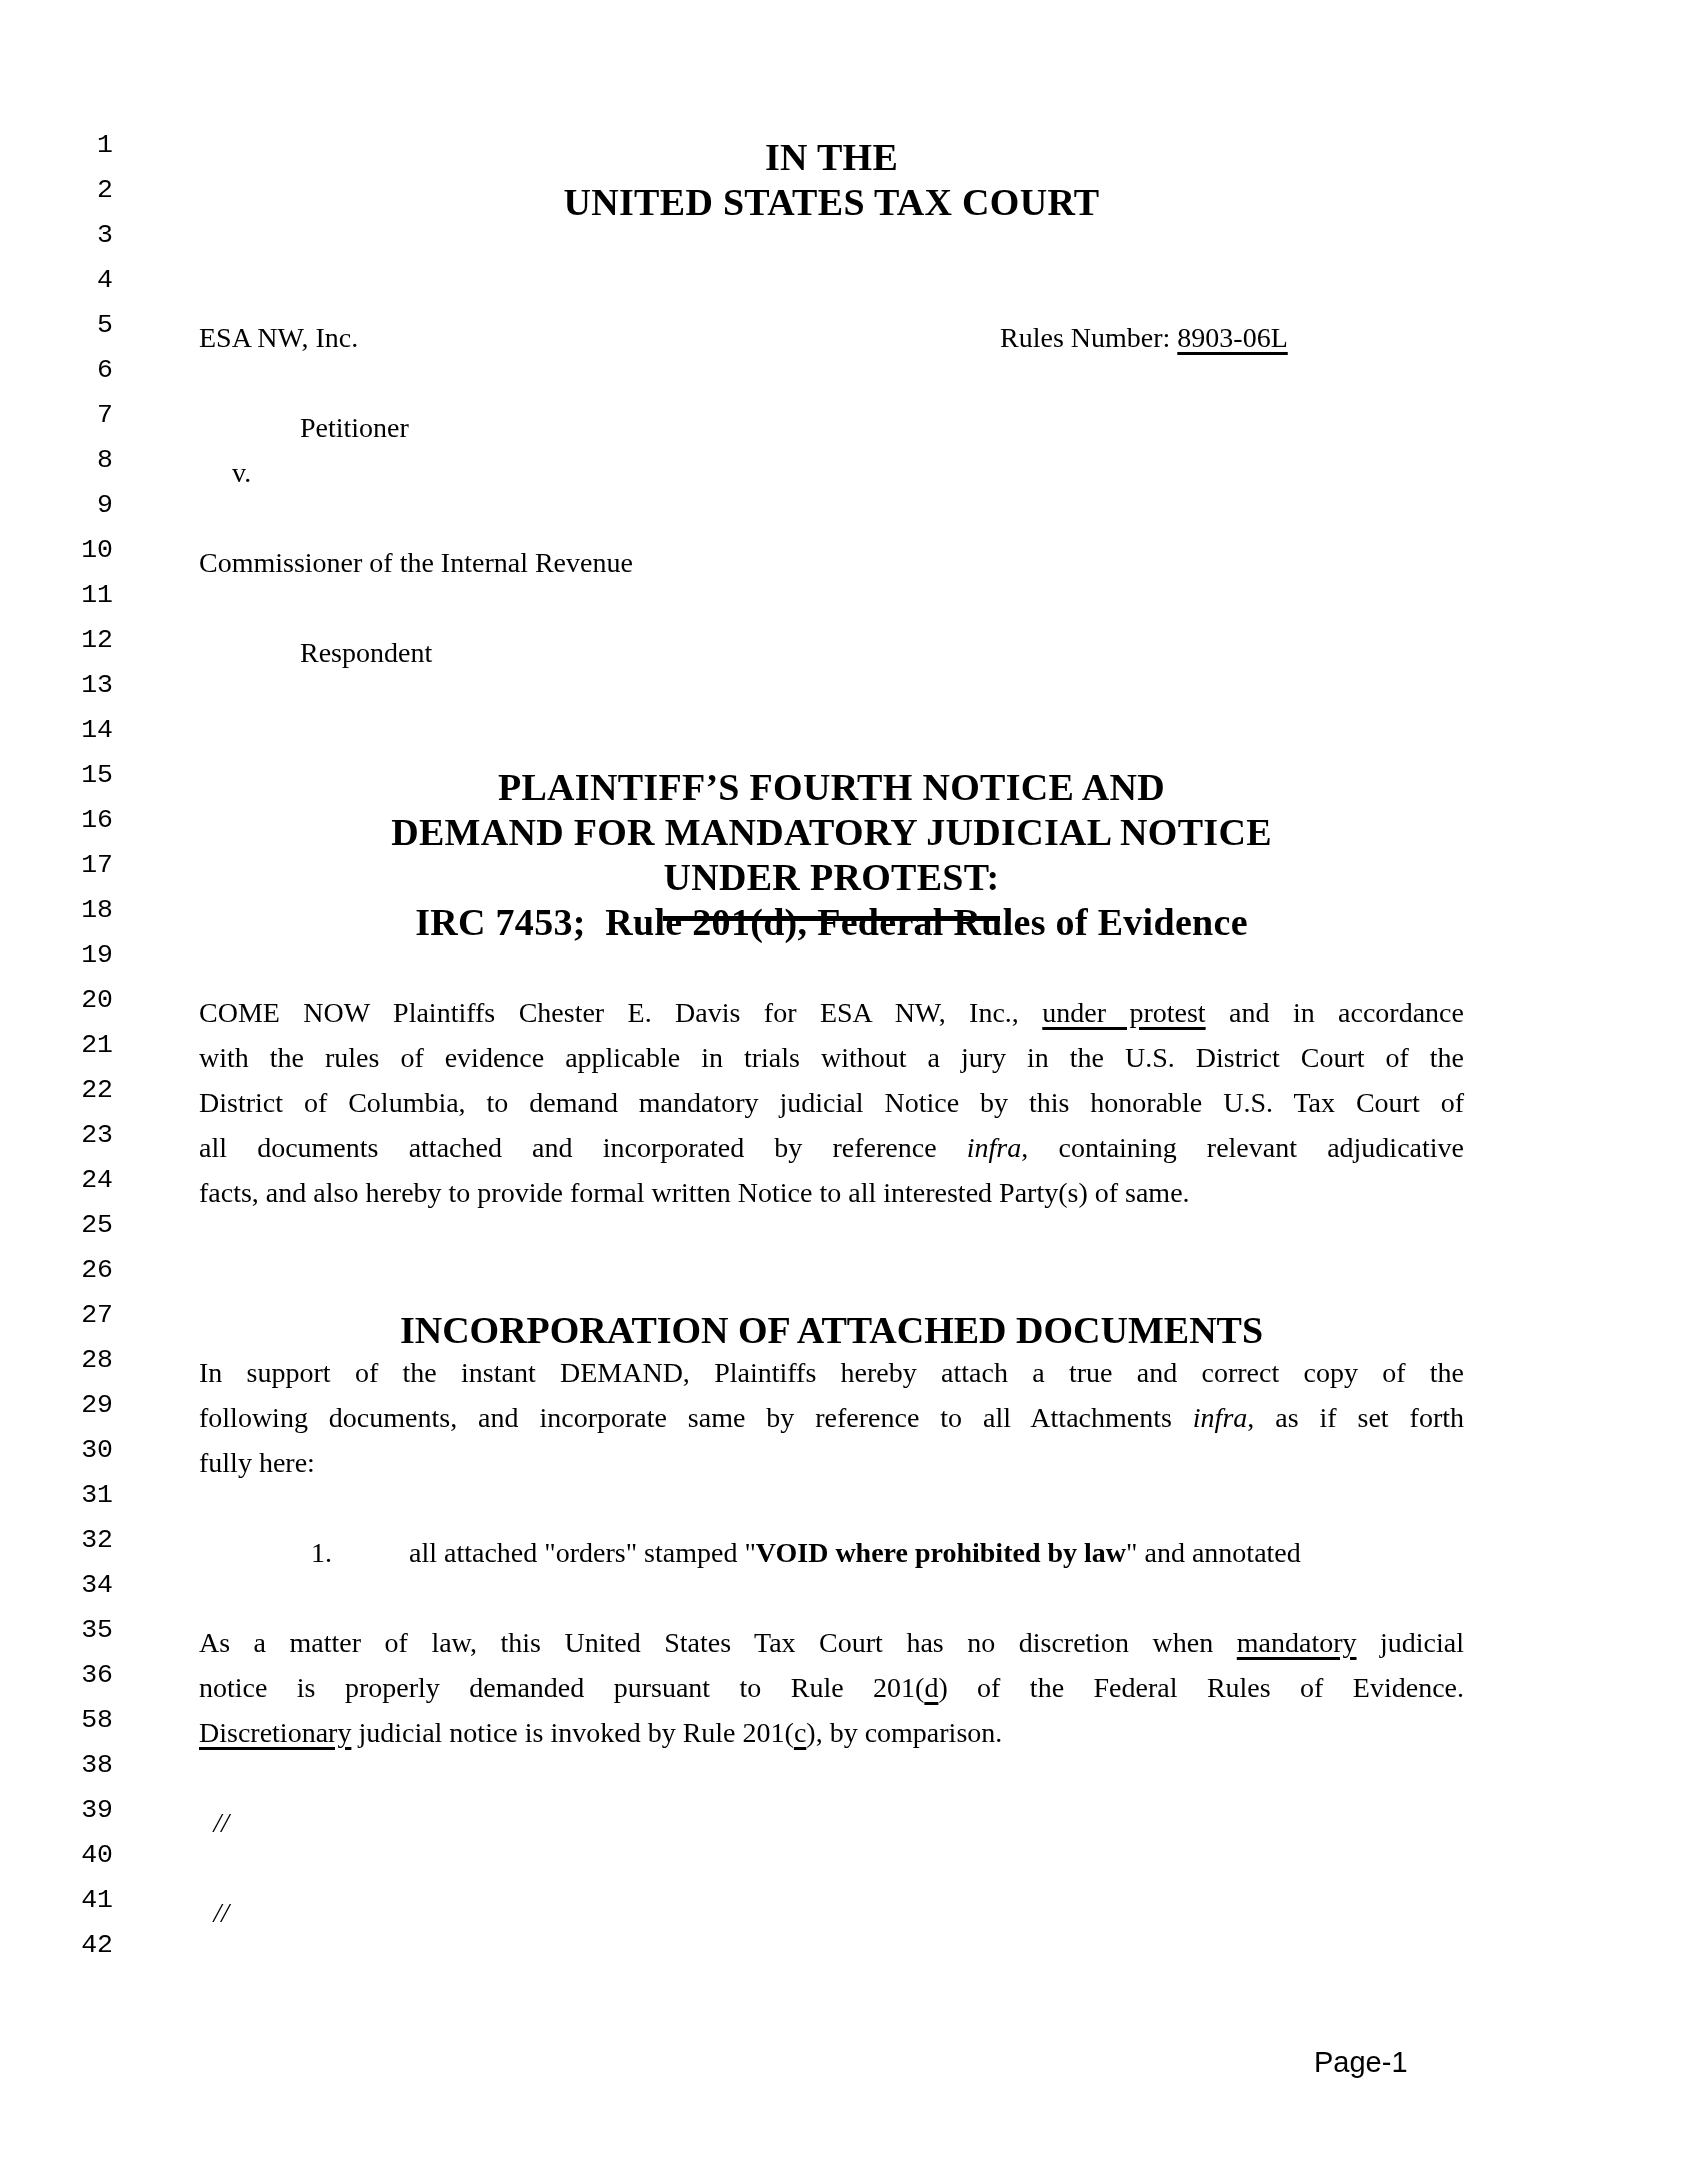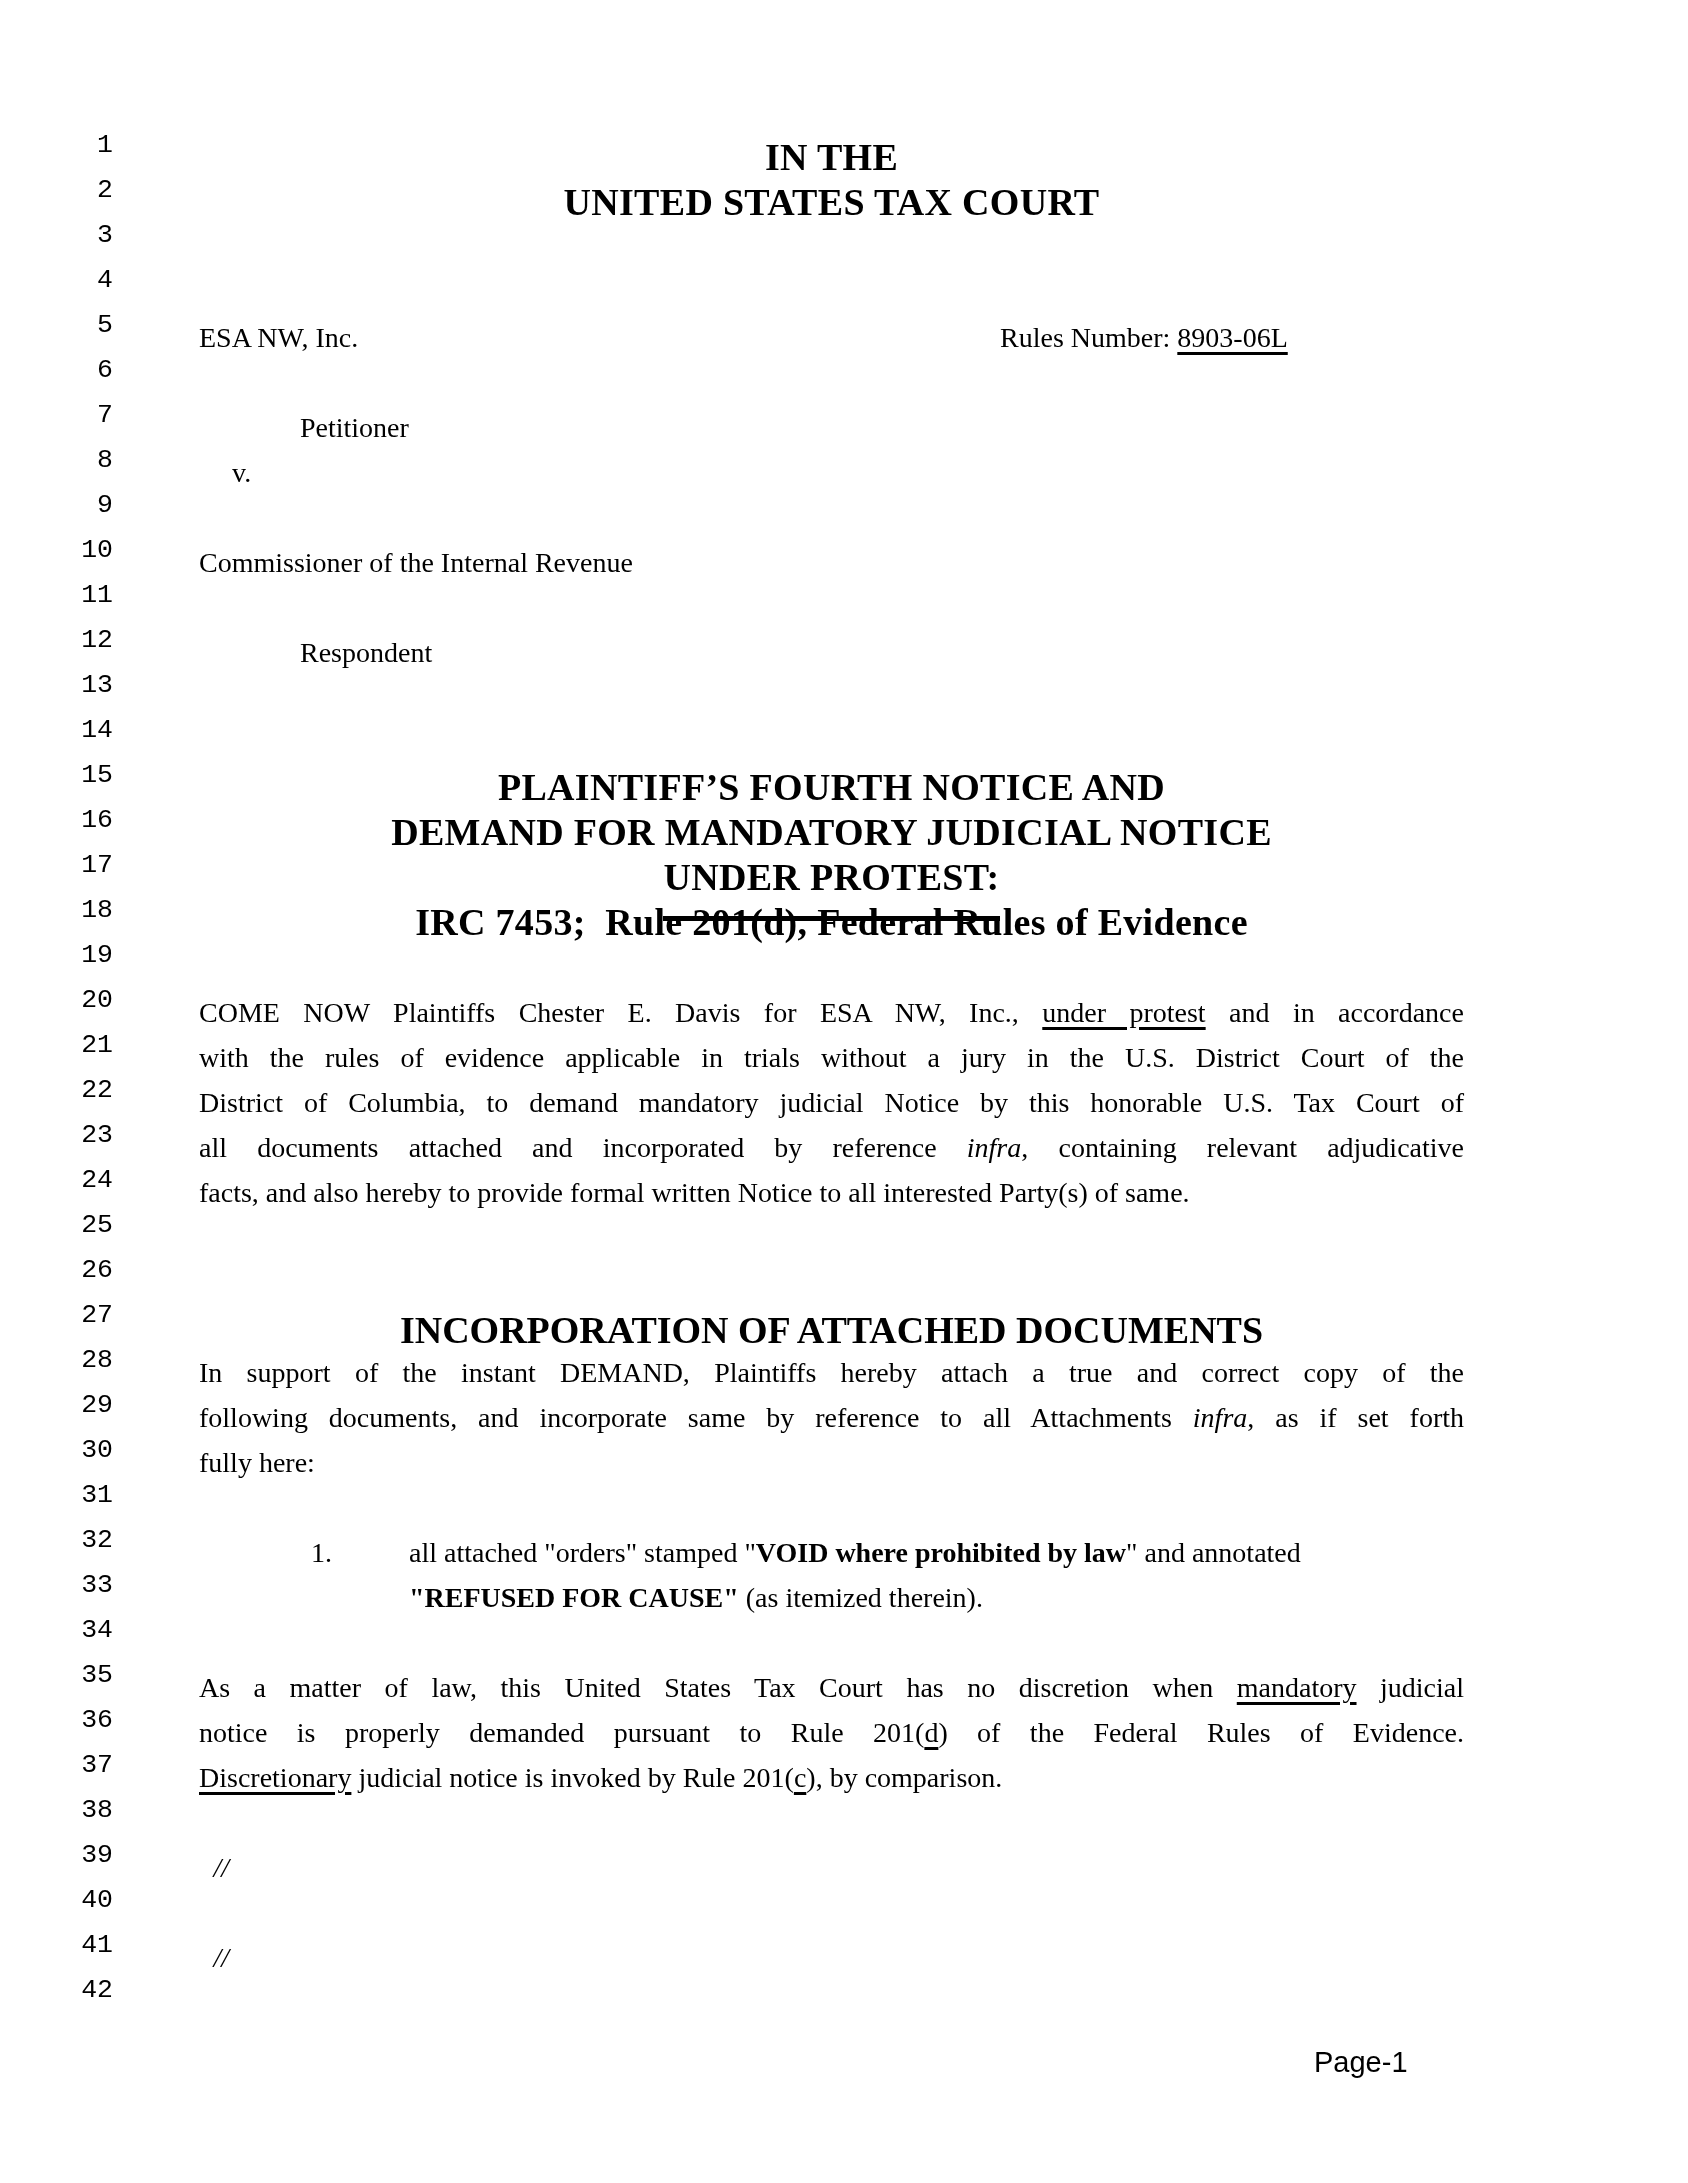--- a/index.html
+++ b/index.html
@@ -207,37 +207,33 @@
       </div>
       <div class="row">
         <span class="num">31</span>
         <div class="content"></div>
       </div>
       <div class="row">
         <span class="num">32</span>
         <div class="content" style="padding-left: 210px;"><span class="marker">1.</span><span>all attached "orders" stamped "</span><span class="b">VOID where prohibited by law</span><span>" and annotated</span></div>
       </div>
       <div class="row">
-        <span class="num">33</span>
-        <div class="content" style="padding-left: 210px;"><span class="b">"REFUSED FOR CAUSE"</span><span> (as itemized therein).</span></div>
-      </div>
-      <div class="row">
         <span class="num">34</span>
         <div class="content"></div>
       </div>
       <div class="row">
         <span class="num">35</span>
         <div class="content align-justify"><span>As a matter of law, this United States Tax Court has no discretion when </span><span class="u">mandatory</span><span> judicial</span></div>
       </div>
       <div class="row">
         <span class="num">36</span>
         <div class="content align-justify"><span>notice is properly demanded pursuant to Rule 201(</span><span class="u">d</span><span>) of the Federal Rules of Evidence.</span></div>
       </div>
       <div class="row">
-        <span class="num">37</span>
+        <span class="num">58</span>
         <div class="content"><span class="u">Discretionary</span><span> judicial notice is invoked by Rule 201(</span><span class="u">c</span><span>), by comparison.</span></div>
       </div>
       <div class="row">
         <span class="num">38</span>
         <div class="content"></div>
       </div>
       <div class="row">
         <span class="num">39</span>
         <div class="content" style="padding-left: 14.6px;"><span class="i">//</span></div>
       </div>

